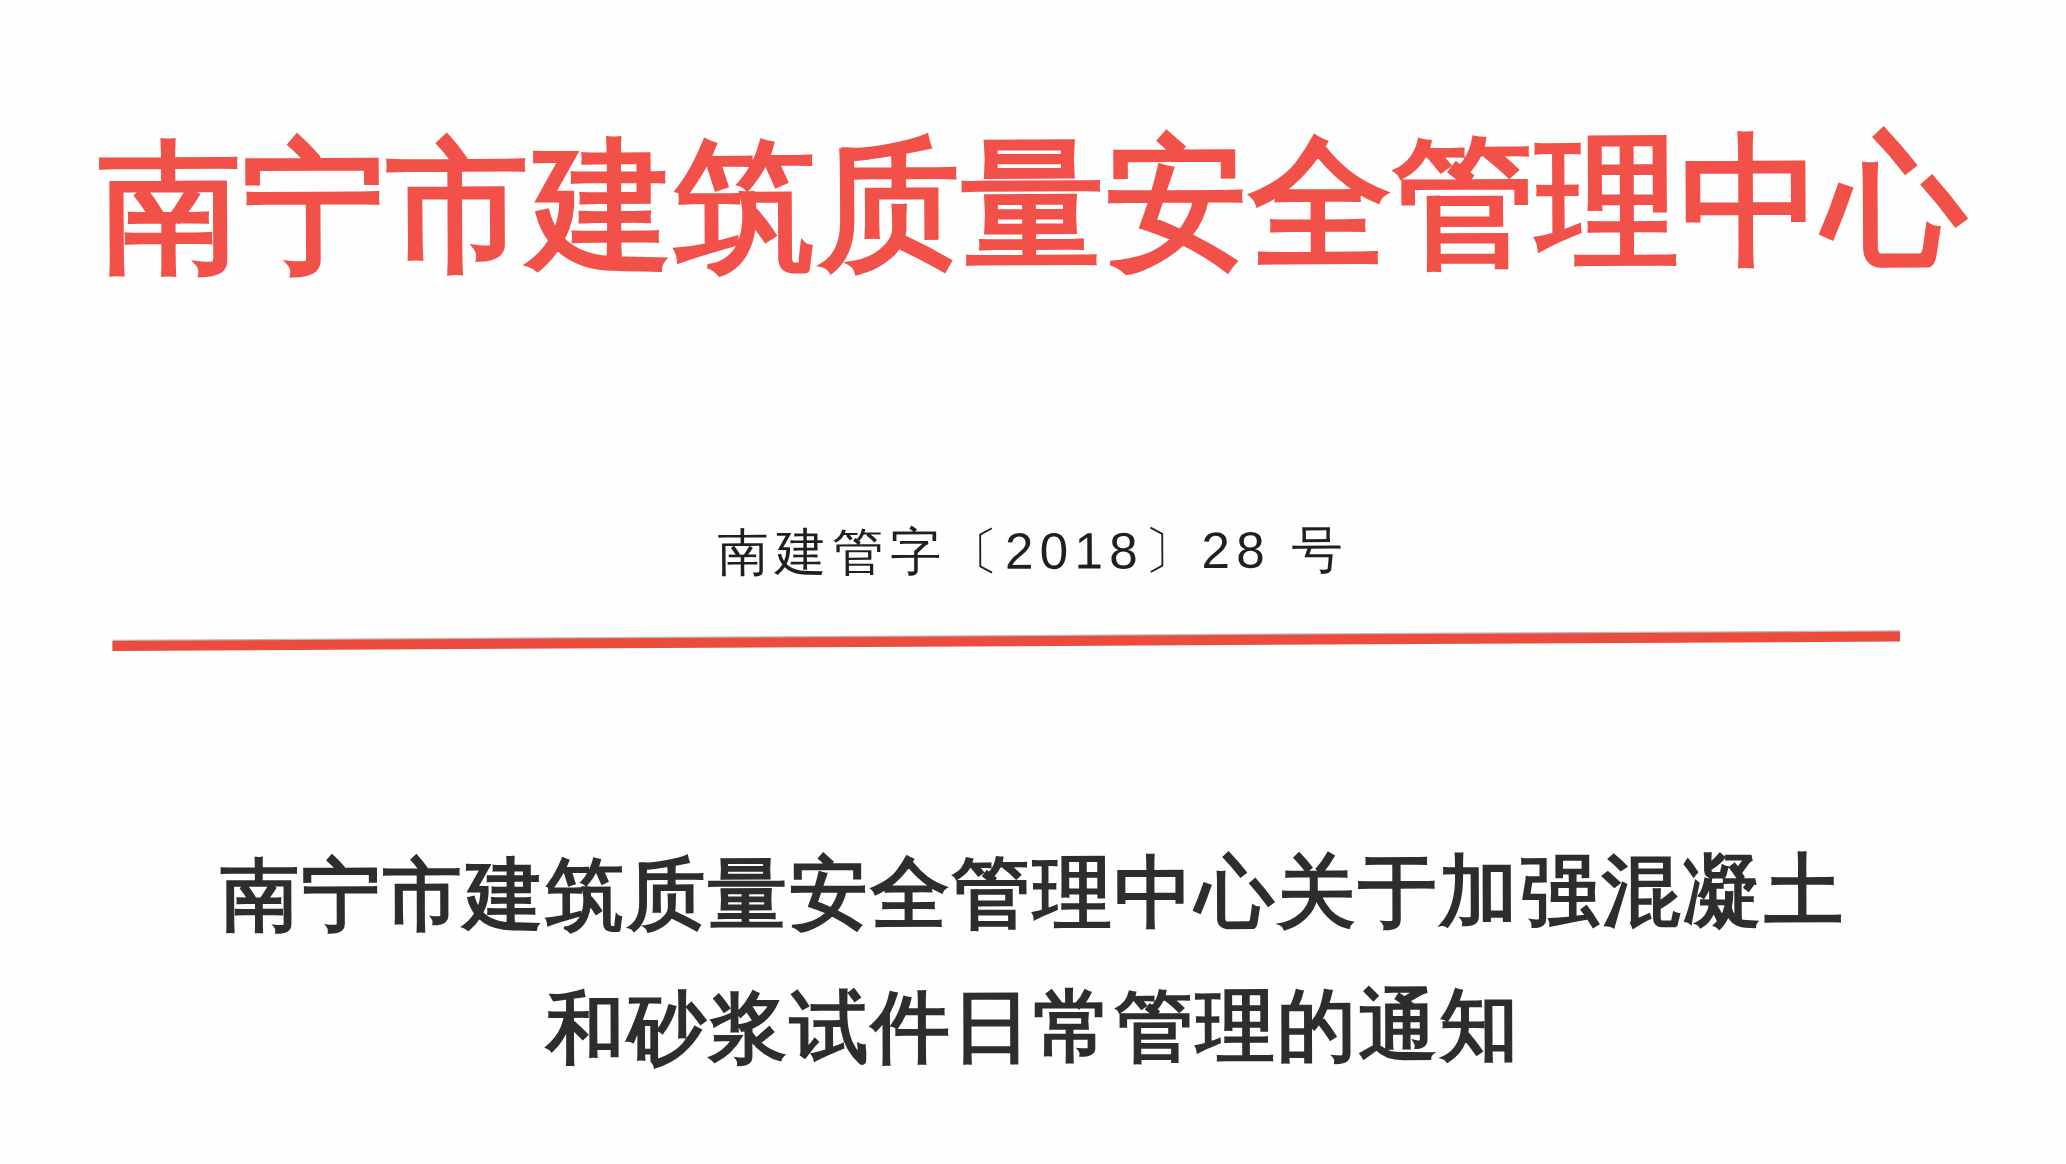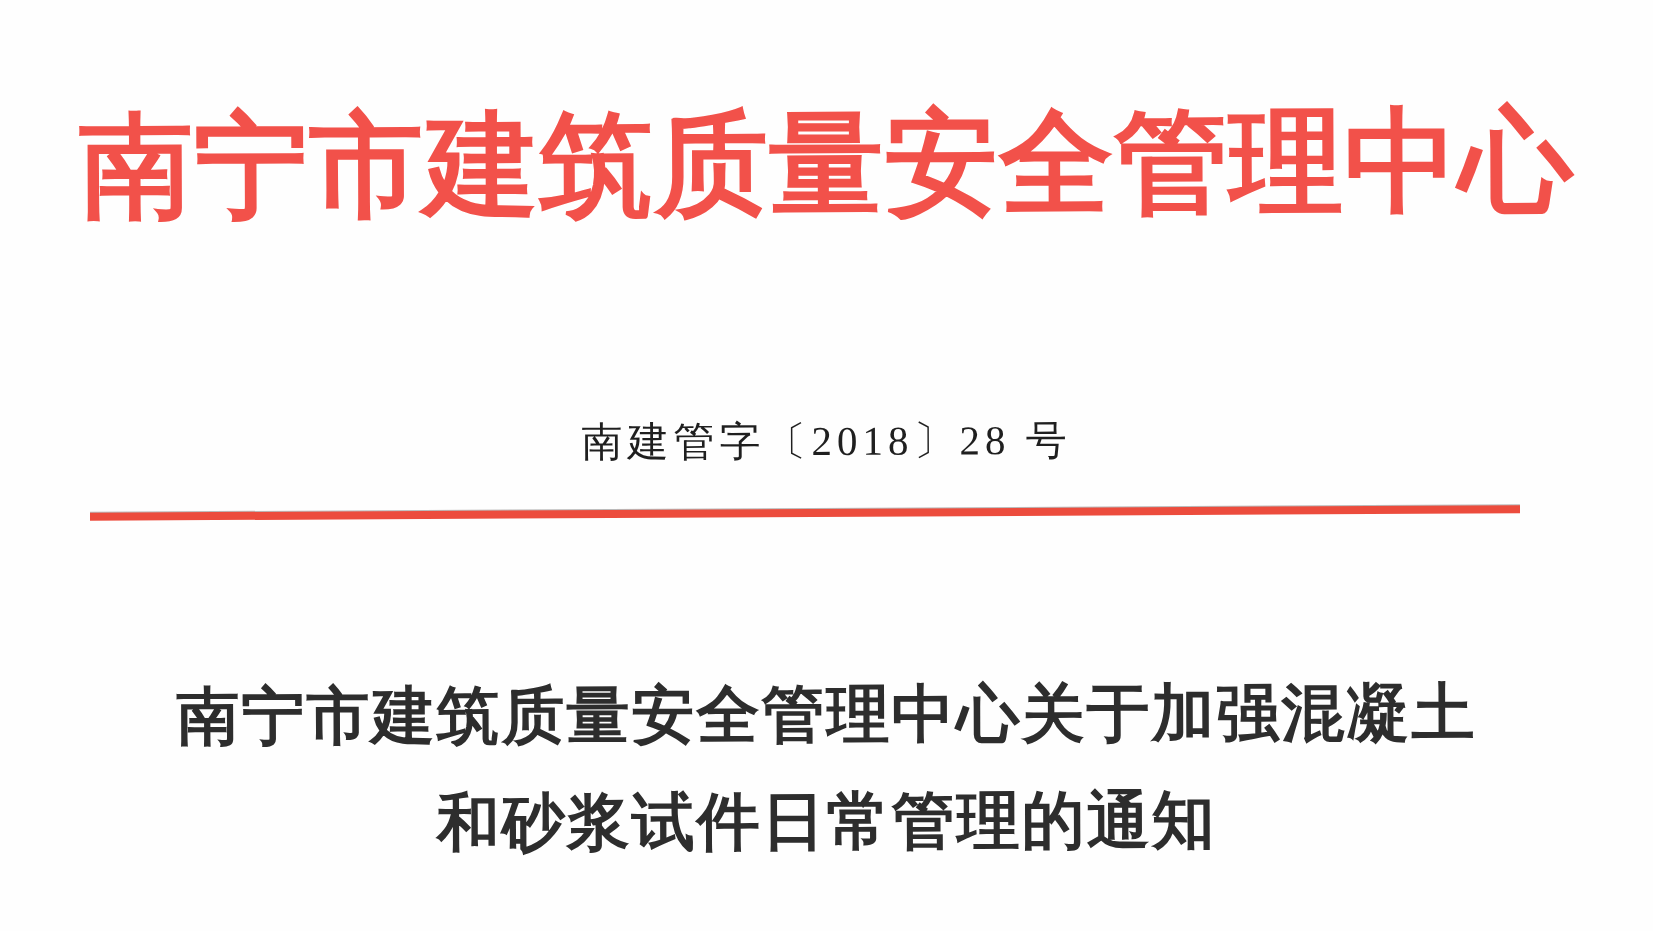--- a/index.html
+++ b/index.html
@@ -6,21 +6,21 @@
     margin: 0;
     padding: 0;
     background: #ffffff;
   }
   .page {
     position: relative;
     width: 1653px;
     height: 931px;
     background: #fefefe;
     overflow: hidden;
-    font-family: Liberation Serif, serif;
+    font-family: Liberation Sans, sans-serif;
   }
   
   .agency-header {
     position: absolute;
     top: 100px;
     left: 0;
     width: 100%;
     text-align: center;
     font-size: 114px;
     line-height: 130px;

